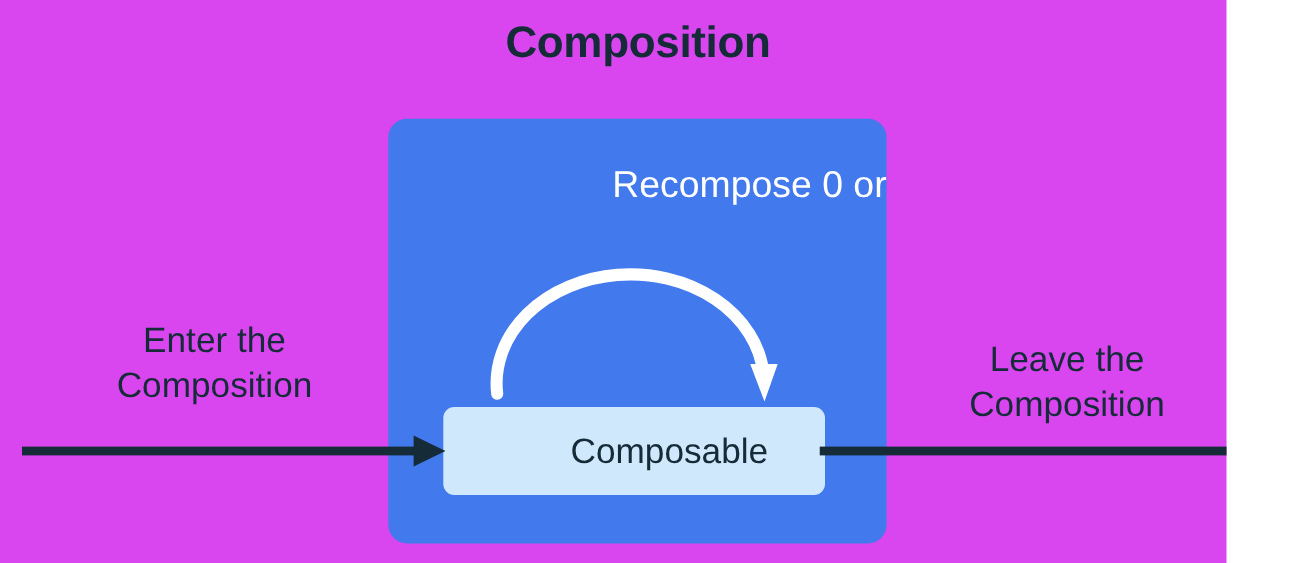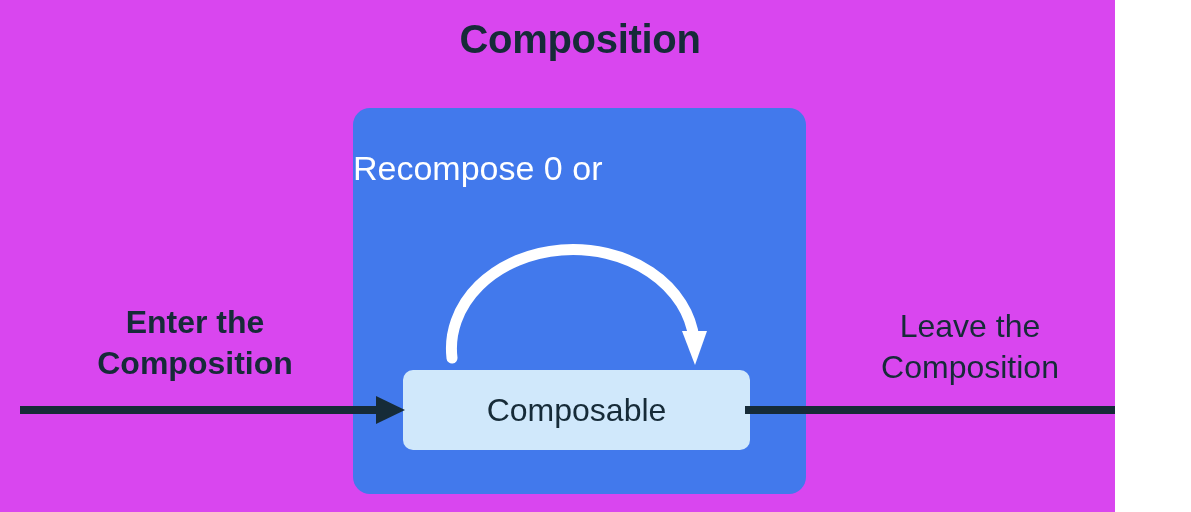--- a/index.html
+++ b/index.html
@@ -43,21 +43,21 @@
     background: #4279ec;
     border-radius: 17px;
   }
 
   
   #recompose-caption {
     position: absolute;
     left: 353px;
     top: 148px;
     width: 453px;
-    text-align: left;
+    text-align: right;
     font-size: 34px;
     line-height: 41px;
     color: #ffffff;
     font-weight: normal;
   }
   #recompose-caption .ln {
     display: block;
   }
 
   
@@ -84,20 +84,21 @@
     left: 0;
     top: 0;
     width: 347px;
     height: 80px;
     display: flex;
     align-items: center;
     justify-content: center;
     font-size: 32px;
     color: #162b38;
     white-space: nowrap;
+    padding-left: 32px;
   }
 
   
   .flow-arrow-svg {
     position: absolute;
     top: 393px;
     height: 34px;
   }
   #enter-arrow-svg {
     left: 20px;
@@ -112,23 +113,22 @@
   .side-caption {
     position: absolute;
     font-size: 32px;
     line-height: 41px;
     color: #162b38;
     text-align: center;
     white-space: nowrap;
   }
   #enter-caption {
     left: 40px;
-    top: 302px;
+    top: 289px;
     width: 310px;
-    font-weight: bold;
   }
   #leave-caption {
     left: 815px;
     top: 306px;
     width: 310px;
   }
   .side-caption .ln {
     display: block;
   }
 </style>

